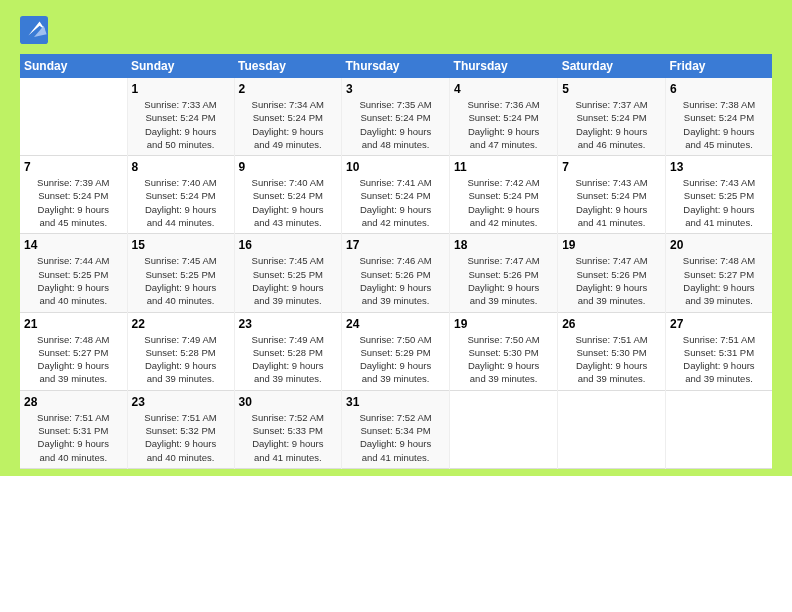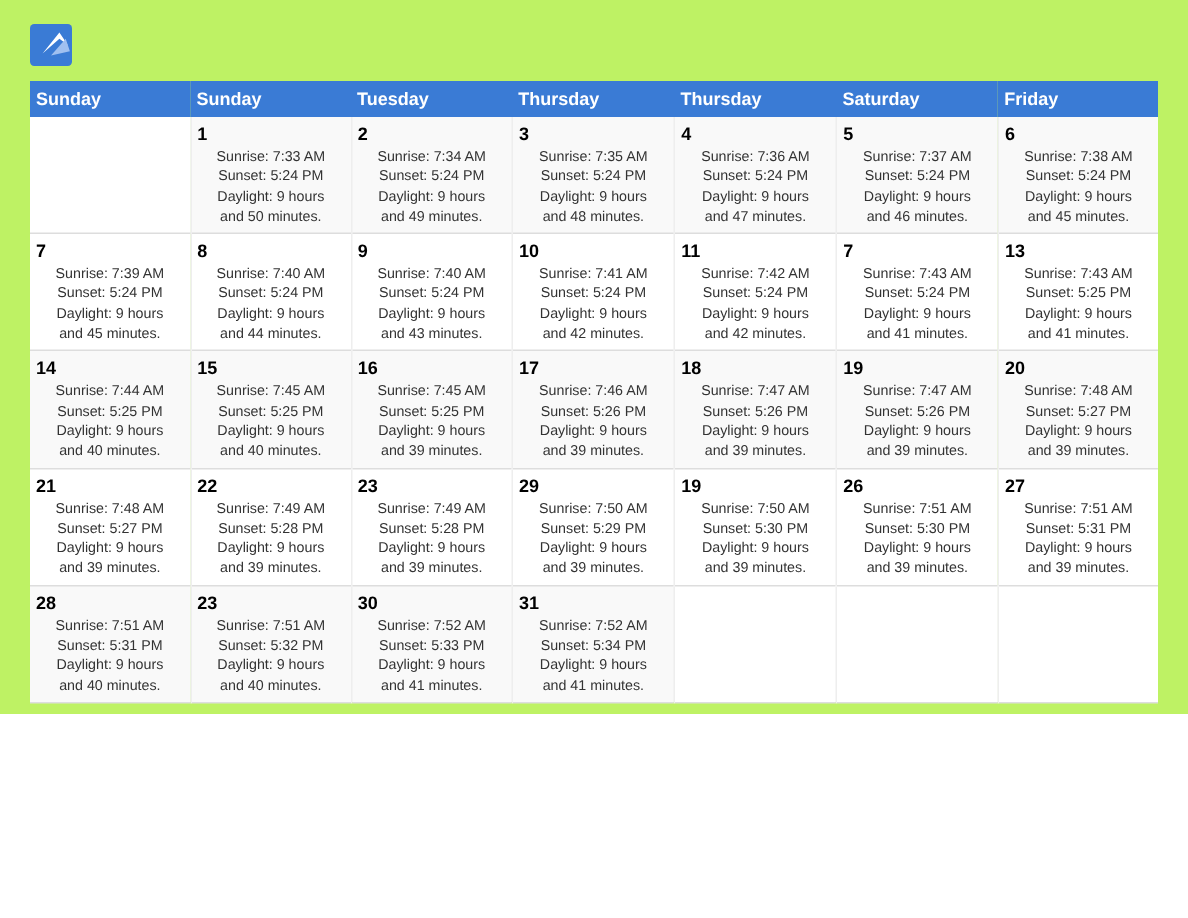--- a/index.html
+++ b/index.html
@@ -225,21 +225,21 @@
           </td>
           <td>
             <span class="day-num">22</span>
             <div class="day-info">Sunrise: 7:49 AM<br>Sunset: 5:28 PM<br>Daylight: 9 hours<br>and 39 minutes.</div>
           </td>
           <td>
             <span class="day-num">23</span>
             <div class="day-info">Sunrise: 7:49 AM<br>Sunset: 5:28 PM<br>Daylight: 9 hours<br>and 39 minutes.</div>
           </td>
           <td>
-            <span class="day-num">29</span>
+            <span class="day-num">24</span>
             <div class="day-info">Sunrise: 7:50 AM<br>Sunset: 5:29 PM<br>Daylight: 9 hours<br>and 39 minutes.</div>
           </td>
           <td>
             <span class="day-num">19</span>
             <div class="day-info">Sunrise: 7:50 AM<br>Sunset: 5:30 PM<br>Daylight: 9 hours<br>and 39 minutes.</div>
           </td>
           <td>
             <span class="day-num">26</span>
             <div class="day-info">Sunrise: 7:51 AM<br>Sunset: 5:30 PM<br>Daylight: 9 hours<br>and 39 minutes.</div>
           </td>

